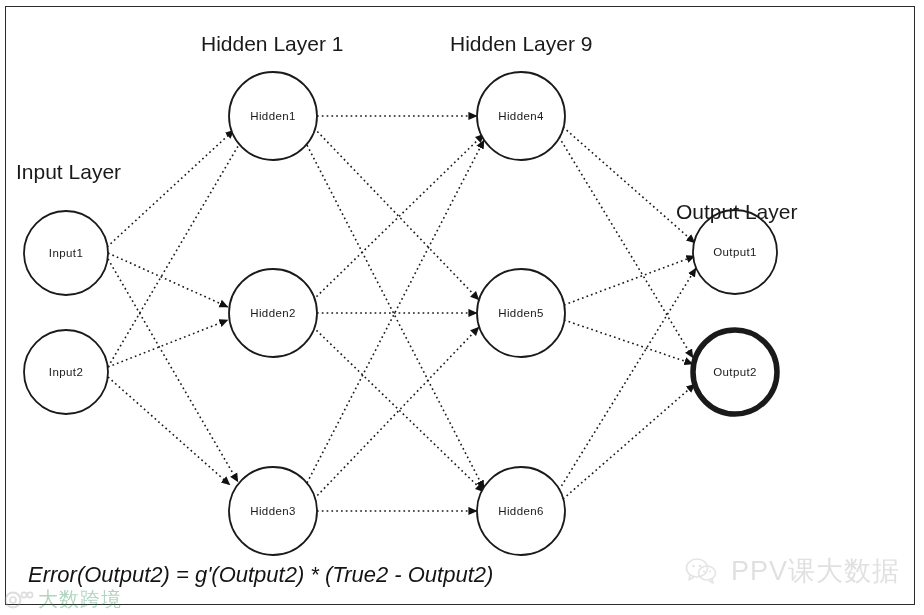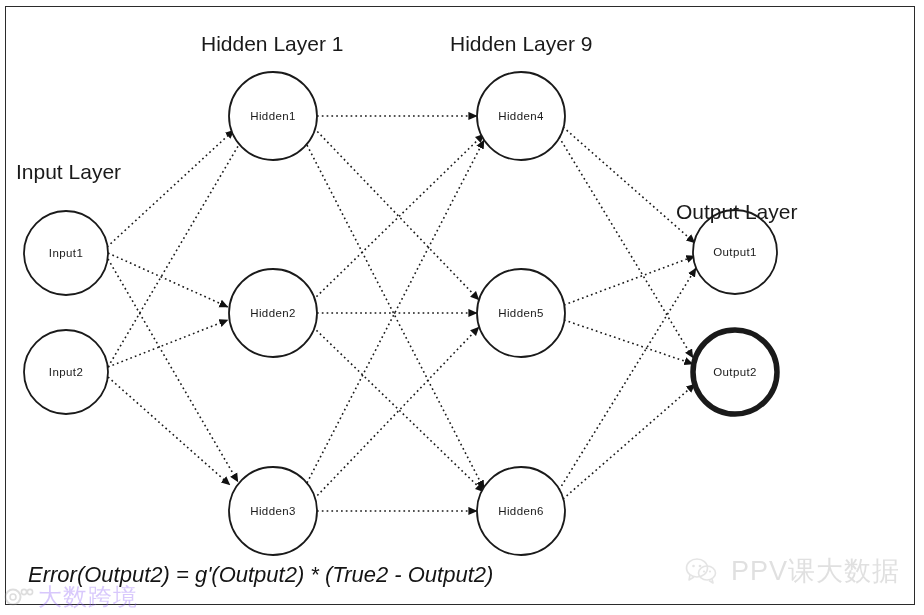--- a/index.html
+++ b/index.html
@@ -82,22 +82,22 @@
     left: 4px;
     bottom: 2px;
     display: flex;
     align-items: center;
     gap: 4px;
     opacity: 0.33;
     pointer-events: none;
   }
   .wm-bl-text {
     font-family: "Liberation Sans", sans-serif;
-    font-size: 24px;
-    color: #8b5cf6;
+    font-size: 20px;
+    color: #15803d;
     letter-spacing: 1px;
     white-space: nowrap;
   }
 </style>
 </head>
 <body>
 
 <div id="canvas">
 
   <div id="frame"></div>

